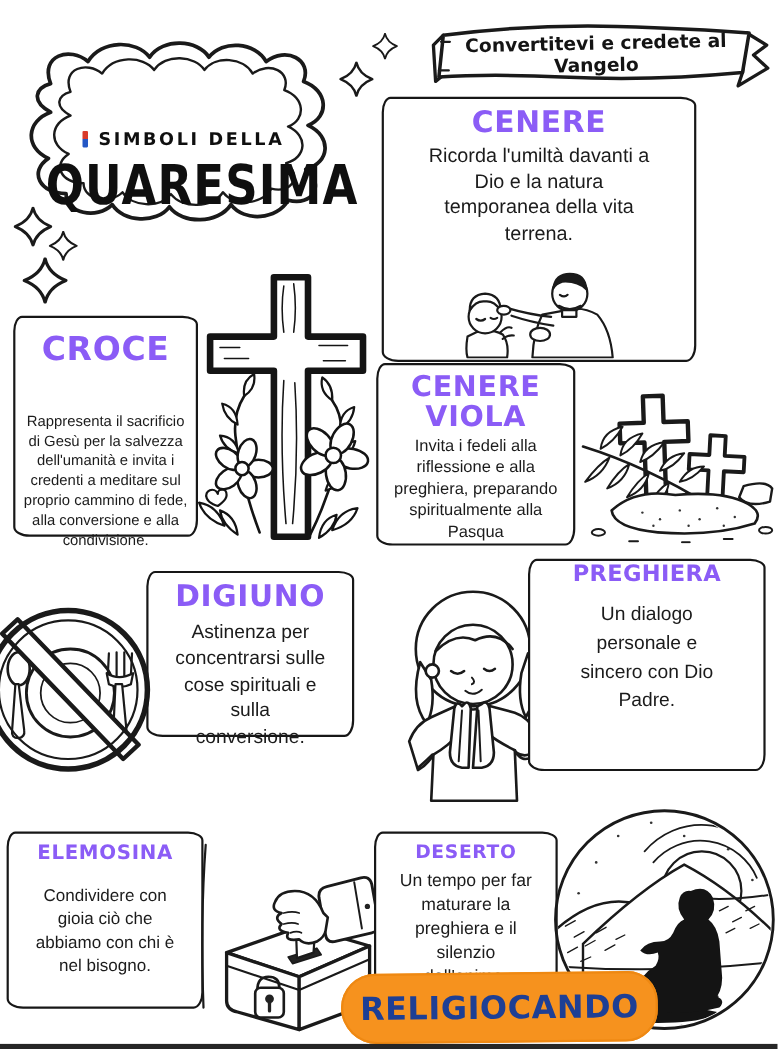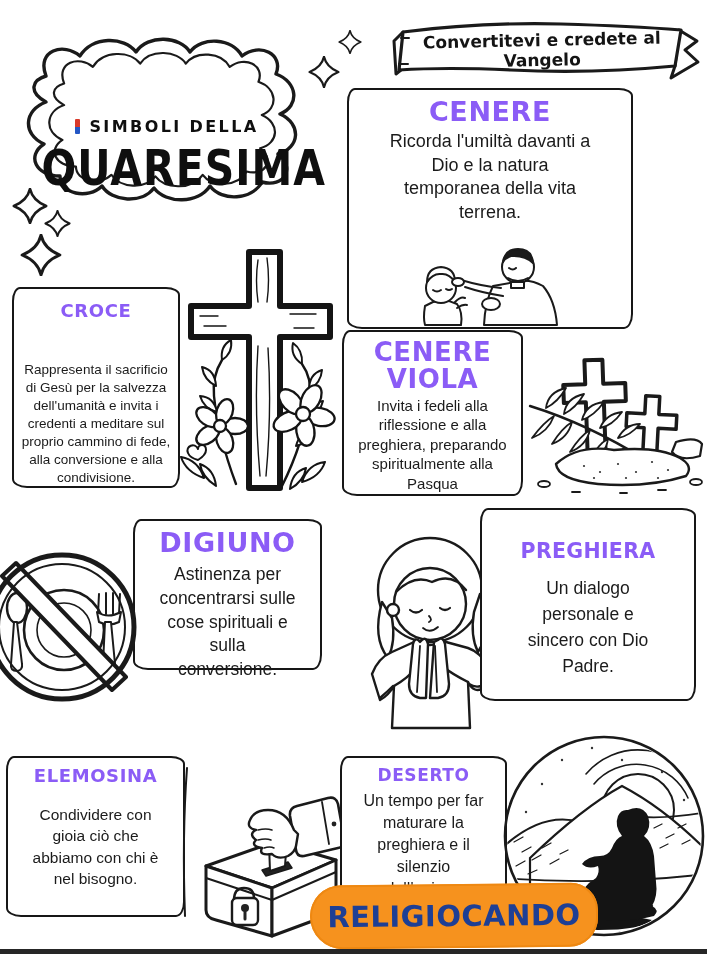--- a/index.html
+++ b/index.html
@@ -24,29 +24,29 @@
       display:flex;align-items:center;justify-content:center;}
   .i-accent{display:inline-block;width:5px;height:15px;margin-right:9px;border-radius:1px;
       background:linear-gradient(#d93a2b 50%, #2457c5 50%);}
   .cloud-line2{font-family:"DejaVu Sans",sans-serif;font-weight:800;font-size:41px;letter-spacing:1px;
       transform:scaleY(1.22);margin-top:8px;}
   
   #box-cenere{left:347px;top:88px;width:286px;height:241px;}
   #box-cenere .sec-title{font-size:27px;}
   #box-cenere .sec-body{font-size:18px;width:218px;line-height:1.3;}
   #box-croce{left:12px;top:287px;width:168px;height:201px;padding-top:13px;}
-  #box-croce .sec-title{font-size:18px;}
+  #box-croce .sec-title{font-size:30px;}
   #box-croce .sec-body{font-size:13.5px;width:150px;line-height:1.34;margin-top:40px;}
   #box-viola{left:342px;top:330px;width:181px;height:166px;padding-top:7px;}
   #box-viola .sec-title{font-size:26px;}
   #box-viola .sec-body{font-size:15px;width:152px;line-height:1.3;margin-top:2px;}
   #box-digiuno{left:133px;top:519px;width:189px;height:151px;}
   #box-digiuno .sec-title{font-size:27px;}
   #box-digiuno .sec-body{font-size:17.5px;width:140px;line-height:1.35;margin-top:6px;}
-  #box-preghiera{left:480px;top:508px;width:216px;height:193px;padding-top:31px;}
+  #box-preghiera{left:480px;top:508px;width:216px;height:193px;padding-top:1px;}
   #box-preghiera .sec-title{font-size:20.5px;letter-spacing:.3px;}
   #box-preghiera .sec-body{font-size:17.5px;width:122px;line-height:1.5;margin-top:12px;}
   #box-elemosina{left:6px;top:756px;width:179px;height:161px;padding-top:9px;}
   #box-elemosina .sec-title{font-size:18px;}
   #box-elemosina .sec-body{font-size:15.5px;width:134px;line-height:1.38;margin-top:18px;}
   #box-deserto{left:340px;top:756px;width:167px;height:177px;padding-top:9px;}
   #box-deserto .sec-title{font-size:17px;}
   #box-deserto .sec-body{font-size:16px;width:124px;line-height:1.38;margin-top:5px;}
   
   #ashes-illu{position:absolute;left:50%;transform:translateX(-50%);bottom:1px;}

